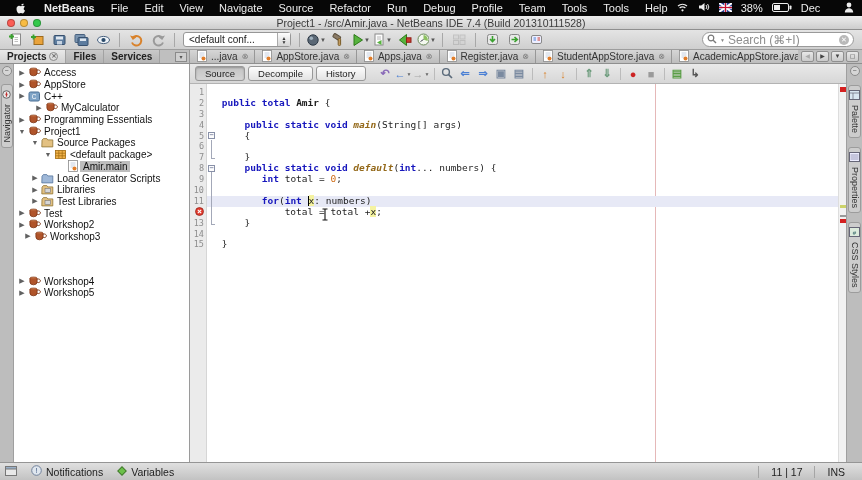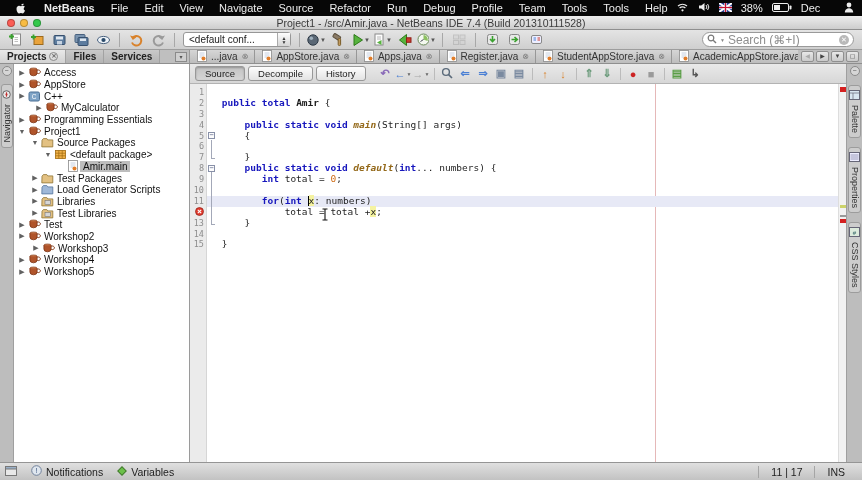--- a/index.html
+++ b/index.html
@@ -489,29 +489,20 @@
             <path d="M3.5 3 h5 M3.5 5 h5 M3.5 7 h3" stroke="#b8c4d8" stroke-width="0.8"></path>
             <circle cx="7.5" cy="8.5" r="2" fill="#e07d2a"></circle>
           </svg>
         </span>
         <span class="tlabel sel">Amir.main</span>
       </div>
       <div class="trow" style="padding-left: 16px;">
         <span class="arr">▶</span>
         <span class="ticon">
           <svg width="13" height="11">
-            <path d="M1 3.2 L2.4 1.6 h3.4 l1 1.3 h5 v7 h-11 Z" fill="#e3c182" stroke="#8f7434" stroke-width="0.8"></path>
-          </svg>
-        </span>
-        <span class="tlabel">Test Packages</span>
-      </div>
-      <div class="trow" style="padding-left: 16px;">
-        <span class="arr">▶</span>
-        <span class="ticon">
-          <svg width="13" height="11">
             <path d="M1 3.2 L2.4 1.6 h3.4 l1 1.3 h5 v7 h-11 Z" fill="#9fb8d8" stroke="#54749c" stroke-width="0.8"></path>
           </svg>
         </span>
         <span class="tlabel">Load Generator Scripts</span>
       </div>
       <div class="trow" style="padding-left: 16px;">
         <span class="arr">▶</span>
         <span class="ticon">
           <svg width="13" height="11">
             <path d="M1 3.2 L2.4 1.6 h3.4 l1 1.3 h5 v7 h-11 Z" fill="#e3c182" stroke="#8f7434" stroke-width="0.8"></path>
@@ -545,32 +536,32 @@
         <span class="arr">▶</span>
         <span class="ticon">
           <svg width="13" height="11">
             <ellipse cx="5.5" cy="2.2" rx="3.6" ry="1.2" fill="#d98d5f" stroke="#7c3414" stroke-width="0.7"></ellipse>
             <path d="M1.9 2.2 v3.8 a3.6 2.8 0 0 0 7.2 0 V2.2" fill="#b0542a" stroke="#7c3414" stroke-width="0.8"></path>
             <path d="M9.2 3.2 a2.2 1.8 0 1 1 0 3.2" fill="none" stroke="#7c3414" stroke-width="0.9"></path>
           </svg>
         </span>
         <span class="tlabel">Workshop2</span>
       </div>
-      <div class="trow" style="padding-left: 17px;">
+      <div class="trow" style="padding-left: 9px;">
         <span class="arr">▶</span>
         <span class="ticon">
           <svg width="13" height="11">
             <ellipse cx="5.5" cy="2.2" rx="3.6" ry="1.2" fill="#d98d5f" stroke="#7c3414" stroke-width="0.7"></ellipse>
             <path d="M1.9 2.2 v3.8 a3.6 2.8 0 0 0 7.2 0 V2.2" fill="#b0542a" stroke="#7c3414" stroke-width="0.8"></path>
             <path d="M9.2 3.2 a2.2 1.8 0 1 1 0 3.2" fill="none" stroke="#7c3414" stroke-width="0.9"></path>
           </svg>
         </span>
         <span class="tlabel">Workshop3</span>
       </div>
-      <div class="trow" style="padding-left: 3px;">
+      <div class="trow" style="padding-left: 3px; margin-top: 33px;">
         <span class="arr">▶</span>
         <span class="ticon">
           <svg width="13" height="11">
             <ellipse cx="5.5" cy="2.2" rx="3.6" ry="1.2" fill="#d98d5f" stroke="#7c3414" stroke-width="0.7"></ellipse>
             <path d="M1.9 2.2 v3.8 a3.6 2.8 0 0 0 7.2 0 V2.2" fill="#b0542a" stroke="#7c3414" stroke-width="0.8"></path>
             <path d="M9.2 3.2 a2.2 1.8 0 1 1 0 3.2" fill="none" stroke="#7c3414" stroke-width="0.9"></path>
           </svg>
         </span>
         <span class="tlabel">Workshop4</span>
       </div>

